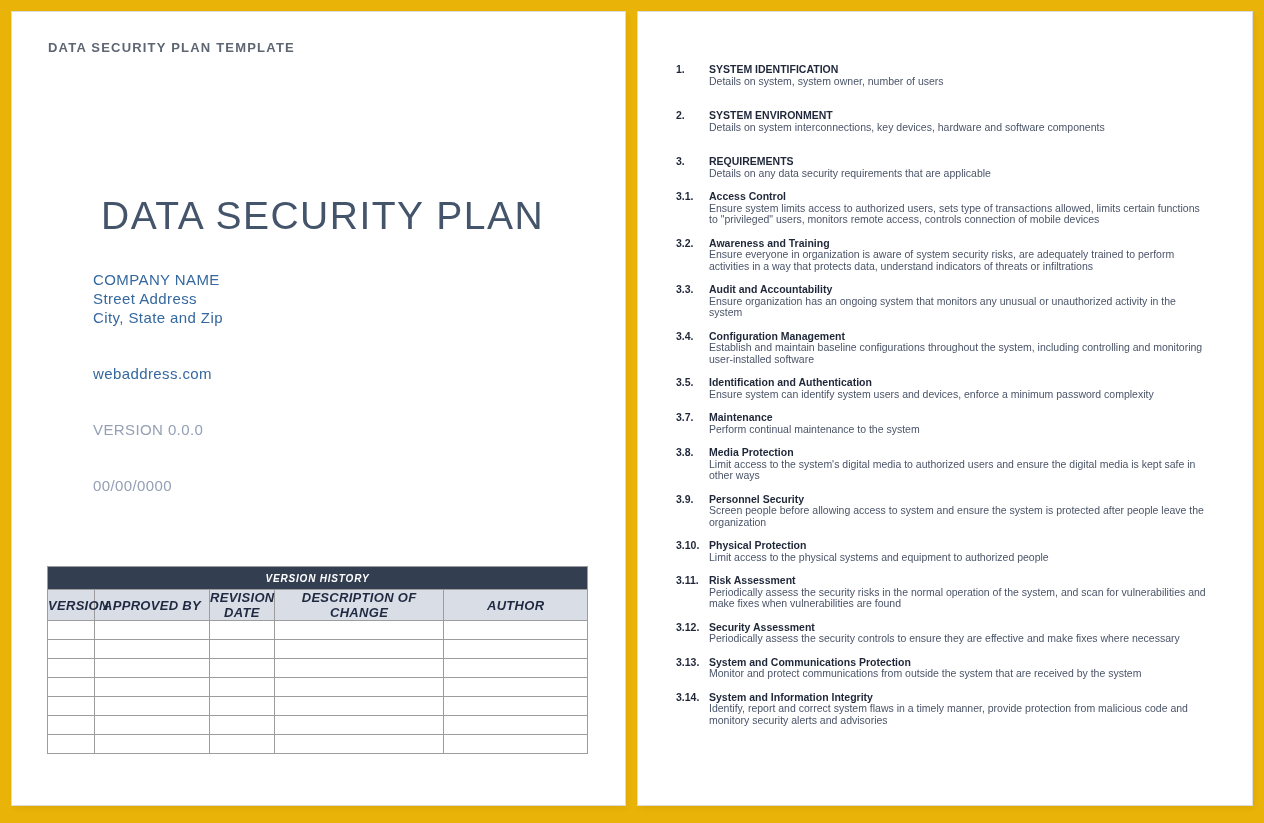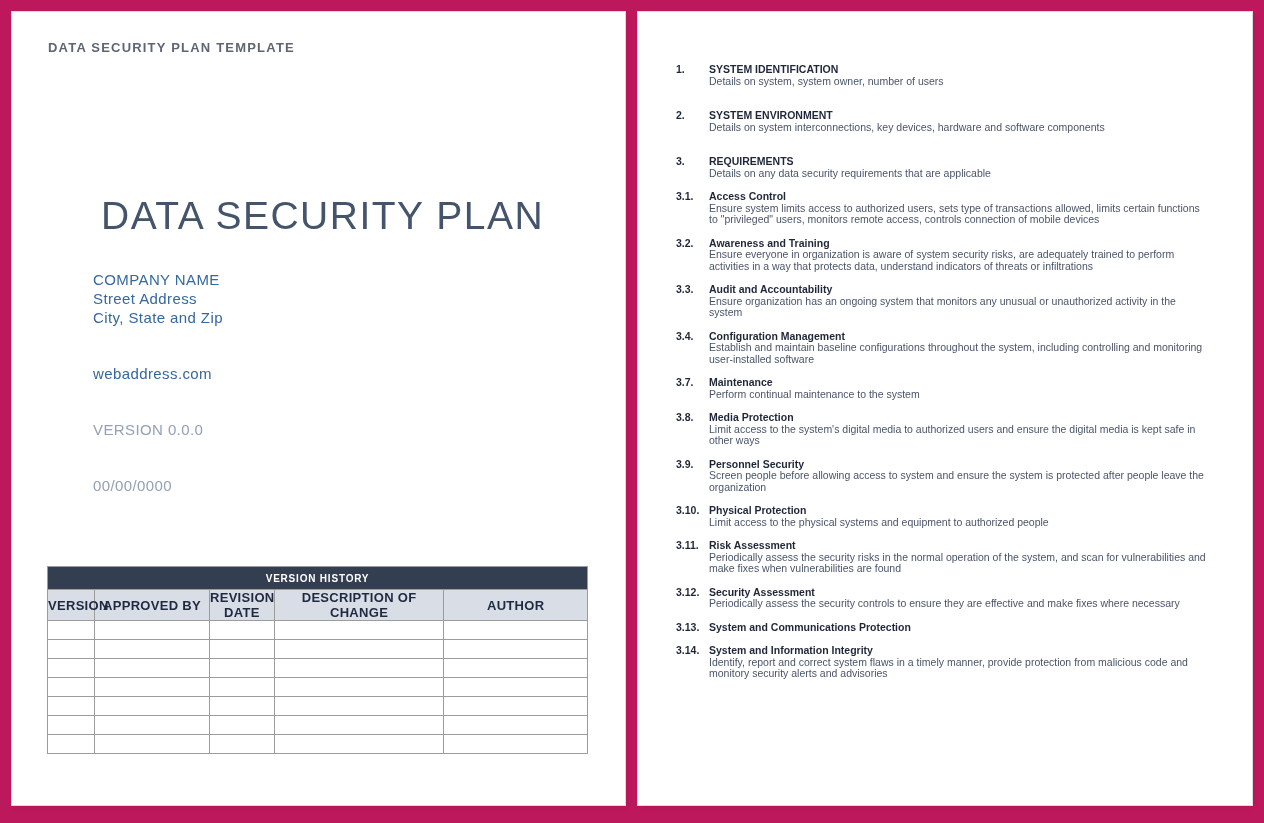--- a/index.html
+++ b/index.html
@@ -5,21 +5,21 @@
   html, body {
     margin: 0;
     padding: 0;
     background: #ececec;
     font-family: "Liberation Sans", sans-serif;
   }
   .canvas {
     position: relative;
     width: 1264px;
     height: 823px;
-    background: #be185d;
+    background: #eab308;
     overflow: hidden;
   }
   .page {
     position: absolute;
     top: 12px;
     height: 793px;
     background: #ffffff;
     box-shadow: 0 0 0 1px #dcdcdc, 2px 3px 6px rgba(0,0,0,0.07);
   }
   .page-left  { left: 12px;  width: 613px; }
@@ -59,21 +59,21 @@
   .company-block .muted  { color: #93a0b5; }
 
   .vh-table {
     position: absolute;
     top: 554px;
     left: 35px;
     width: 541px;
     border-collapse: collapse;
     table-layout: fixed;
   }
-  .vh-table td { border: 1px solid #9c9c9c; padding: 0; }
+  .vh-table td { border: 1px solid #9c9c9c; padding: 0; font-style: italic; }
   .vh-title-cell {
     background: #333f50;
     color: #ffffff;
     text-align: center;
     vertical-align: middle;
     font-weight: bold;
     font-size: 10px;
     letter-spacing: 0.8px;
     height: 22px;
   }
@@ -251,20 +251,27 @@
           </div>
         </div>
         <div class="toc-item">
           <div class="toc-num">3.4.</div>
           <div class="toc-text">
             <div class="toc-heading">Configuration Management</div>
             <div class="toc-body">Establish and maintain baseline configurations throughout the system, including controlling and monitoring user-installed software</div>
           </div>
         </div>
         <div class="toc-item">
+          <div class="toc-num">3.5.</div>
+          <div class="toc-text">
+            <div class="toc-heading">Identification and Authentication</div>
+            <div class="toc-body">Ensure system can identify system users and devices, enforce a minimum password complexity</div>
+          </div>
+        </div>
+        <div class="toc-item">
           <div class="toc-num">3.7.</div>
           <div class="toc-text">
             <div class="toc-heading">Maintenance</div>
             <div class="toc-body">Perform continual maintenance to the system</div>
           </div>
         </div>
         <div class="toc-item">
           <div class="toc-num">3.8.</div>
           <div class="toc-text">
             <div class="toc-heading">Media Protection</div>
@@ -296,20 +303,21 @@
           <div class="toc-num">3.12.</div>
           <div class="toc-text">
             <div class="toc-heading">Security Assessment</div>
             <div class="toc-body">Periodically assess the security controls to ensure they are effective and make fixes where necessary</div>
           </div>
         </div>
         <div class="toc-item">
           <div class="toc-num">3.13.</div>
           <div class="toc-text">
             <div class="toc-heading">System and Communications Protection</div>
+            <div class="toc-body">Monitor and protect communications from outside the system that are received by the system</div>
           </div>
         </div>
         <div class="toc-item">
           <div class="toc-num">3.14.</div>
           <div class="toc-text">
             <div class="toc-heading">System and Information Integrity</div>
             <div class="toc-body">Identify, report and correct system flaws in a timely manner, provide protection from malicious code and monitory security alerts and advisories</div>
           </div>
         </div>
       </div>

